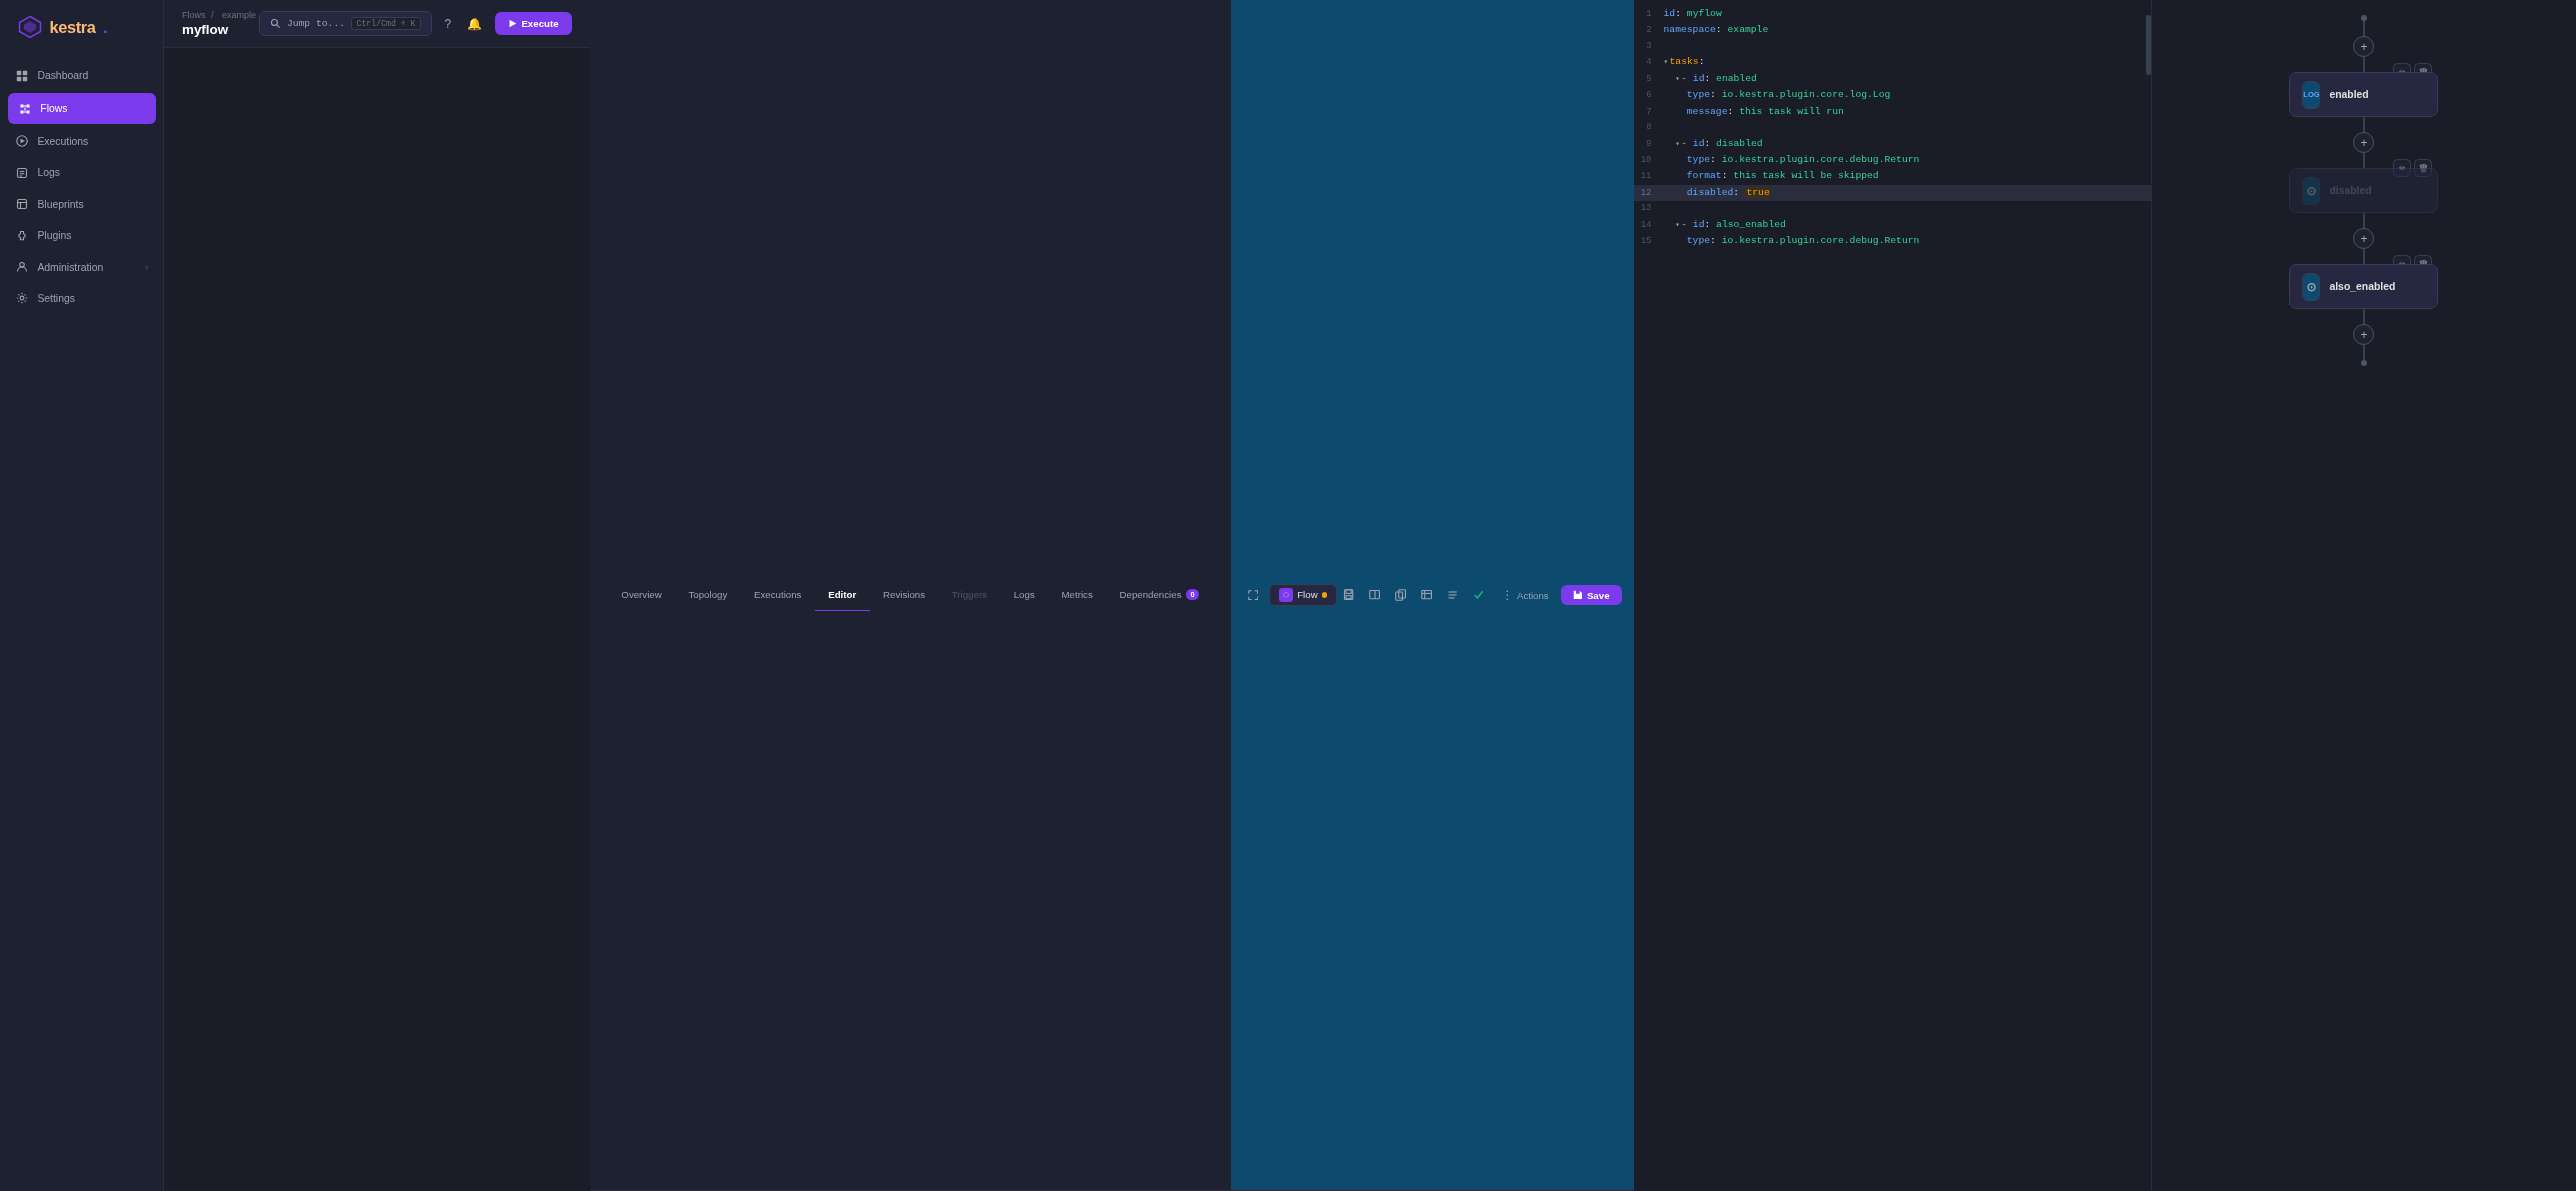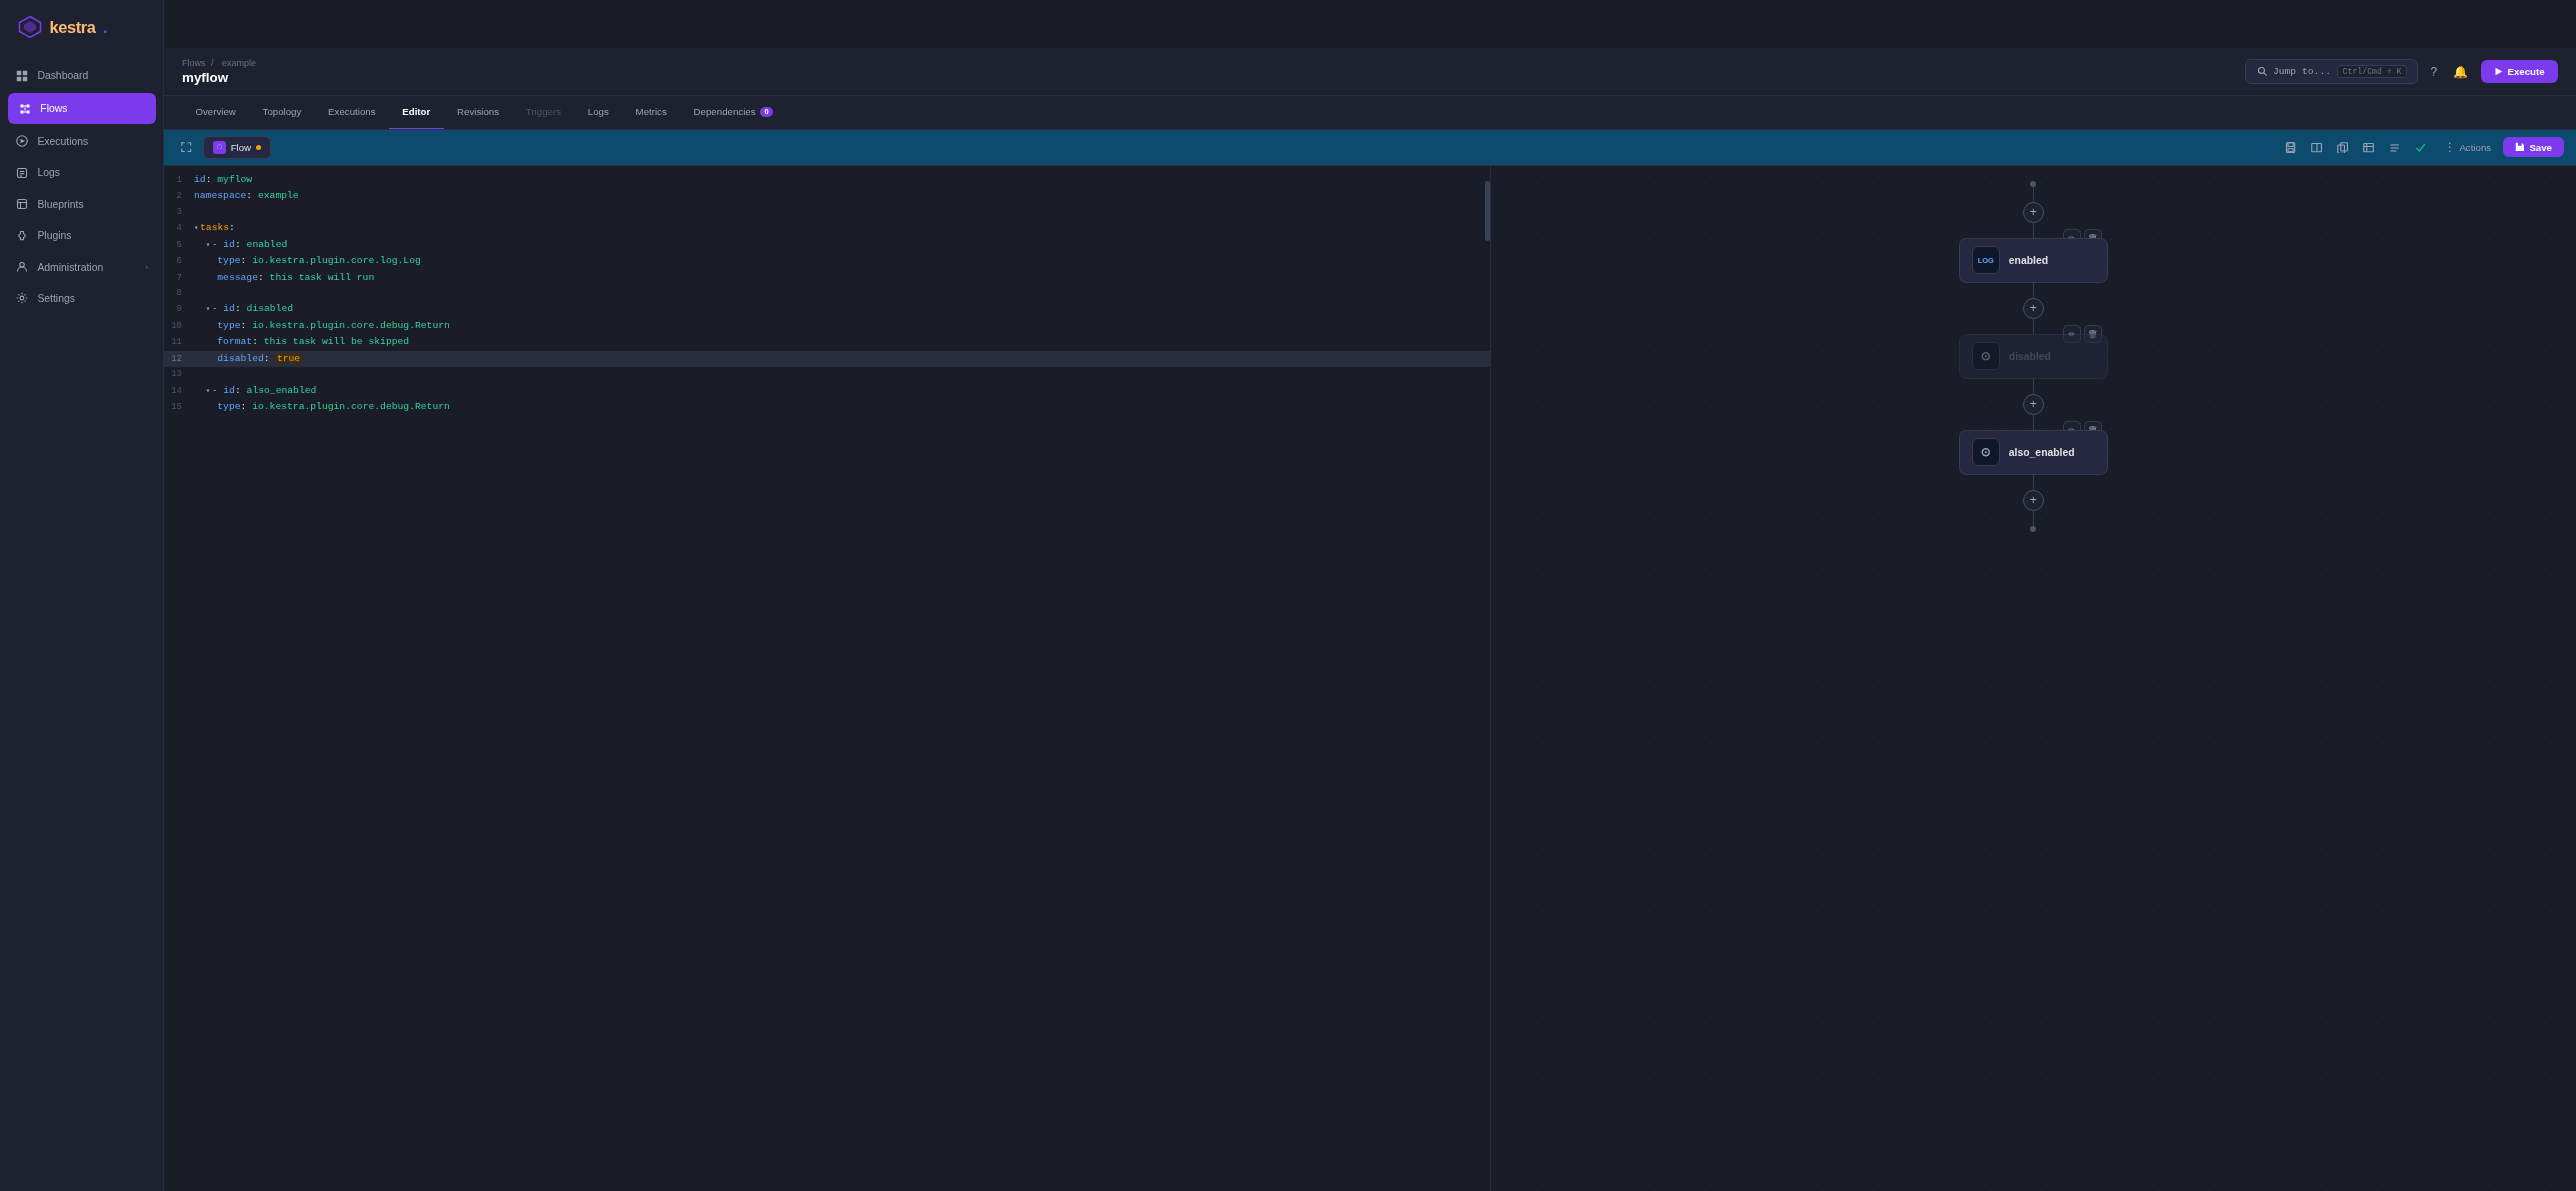--- a/index.html
+++ b/index.html
@@ -49,23 +49,22 @@
     }
     .nav-item.active { background: #7c3aed; color: #fff; border-radius: 6px; margin: 1.5px 7.5px; padding: 9px 10.4px; }
     .nav-item .nav-icon { width: 13.4px; height: 13.4px; display: flex; align-items: center; justify-content: center; flex-shrink: 0; }
     .nav-item.has-arrow { justify-content: space-between; }
     .nav-item.has-arrow .left { display: flex; align-items: center; gap: 9px; }
 
     
     .main {
       flex: 1;
       display: flex;
-      flex-direction: column;
+      flex-direction: row;
       overflow: hidden;
-      margin-top: 48px;
     }
 
     
     .header {
       background: #1e2130;
       border-bottom: 0.7px solid #2a2d3e;
       padding: 0 18px;
       display: flex;
       align-items: center;
       justify-content: space-between;
@@ -344,23 +343,23 @@
       display: flex;
       align-items: center;
       gap: 9px;
       padding: 7.5px 12px;
       min-width: 149px;
       position: relative;
       cursor: pointer;
     }
     .flow-node.disabled-node { opacity: 0.5; }
     .node-icon {
-      width: 28px;
+      width: 18px;
       height: 28px;
-      background: #0f172a;
+      background: #0c4a6e;
       border: 0.7px solid #3a3d52;
       border-radius: 6px;
       display: flex;
       align-items: center;
       justify-content: center;
       font-size: 7.5px;
       font-weight: 700;
       color: #9ca3af;
       flex-shrink: 0;
     }

